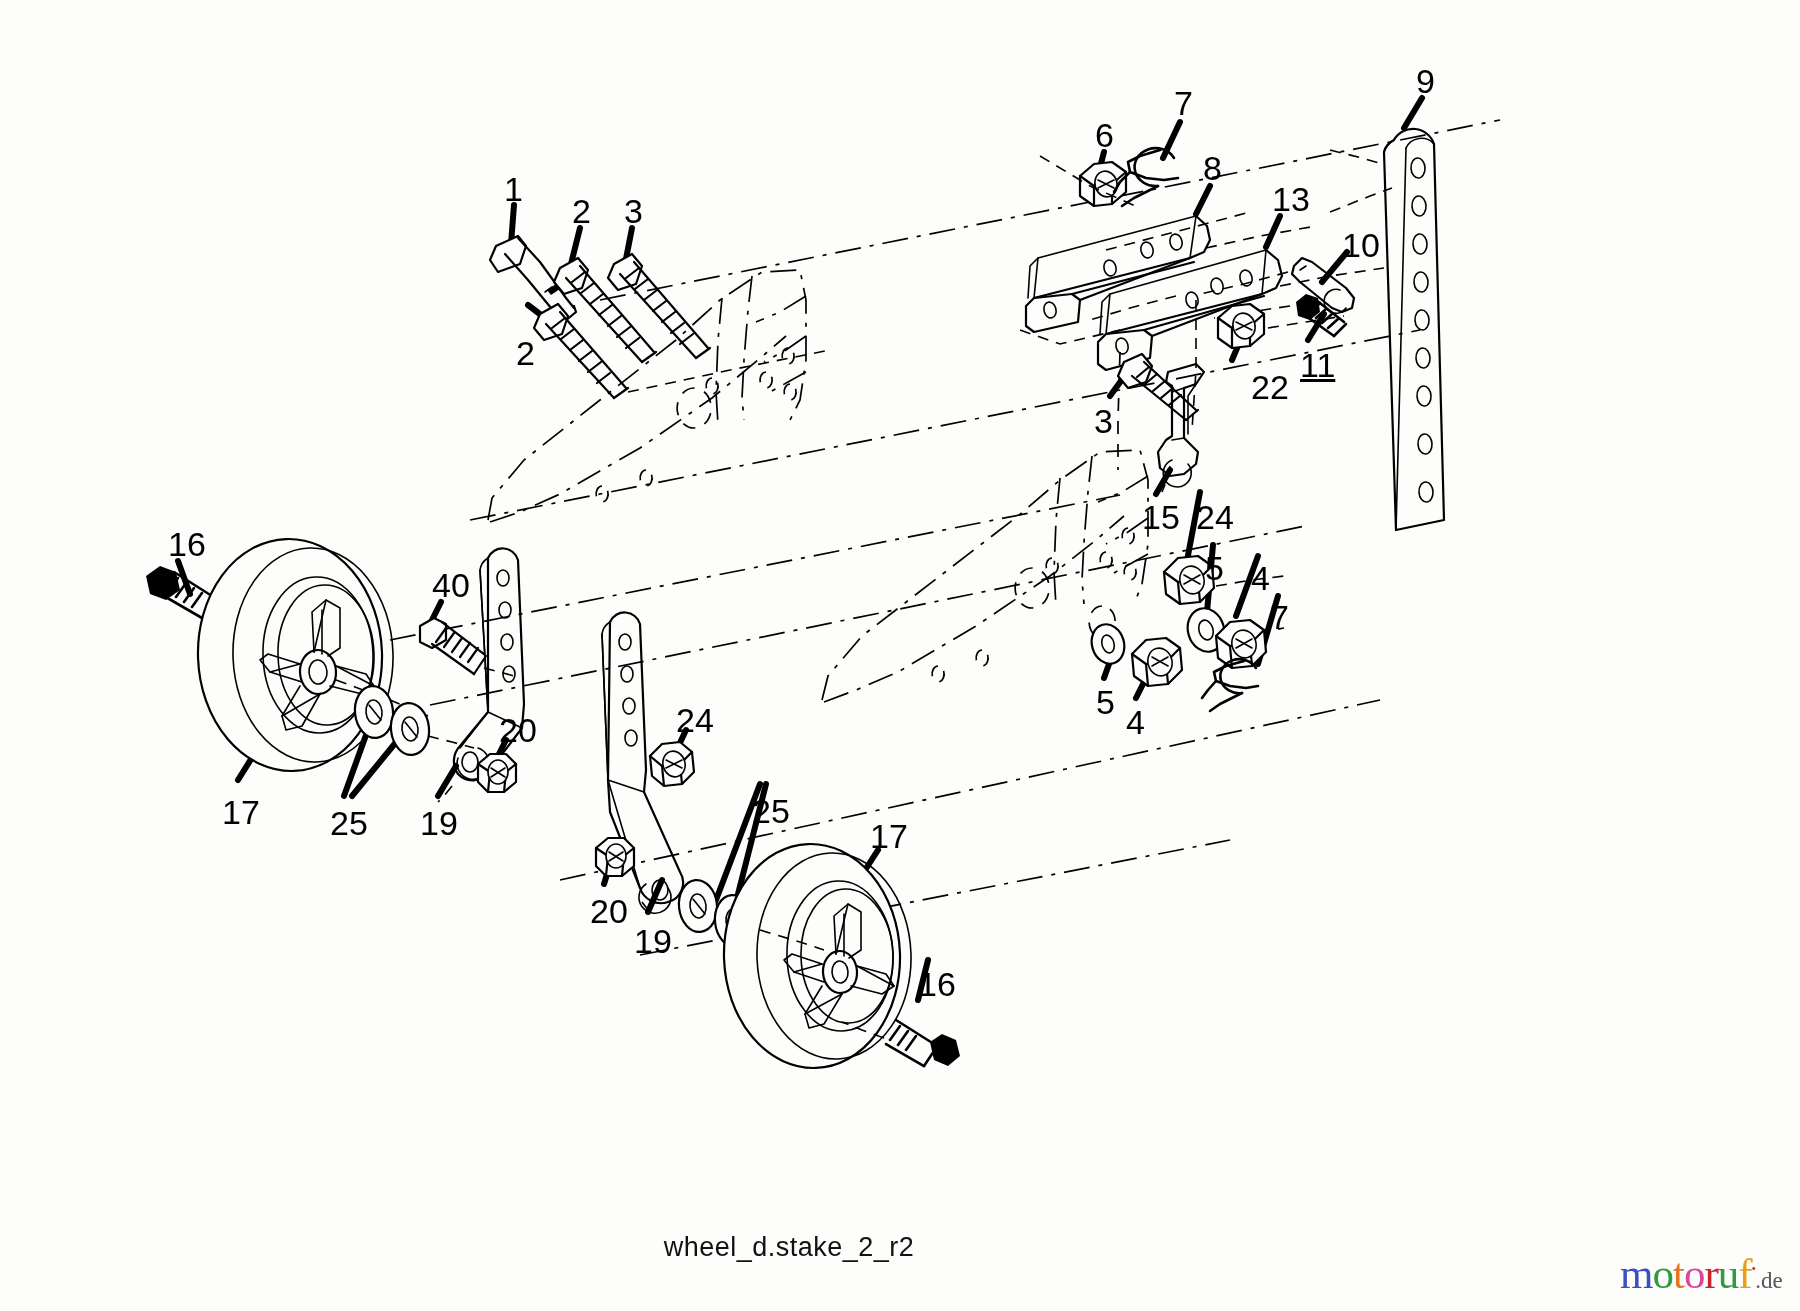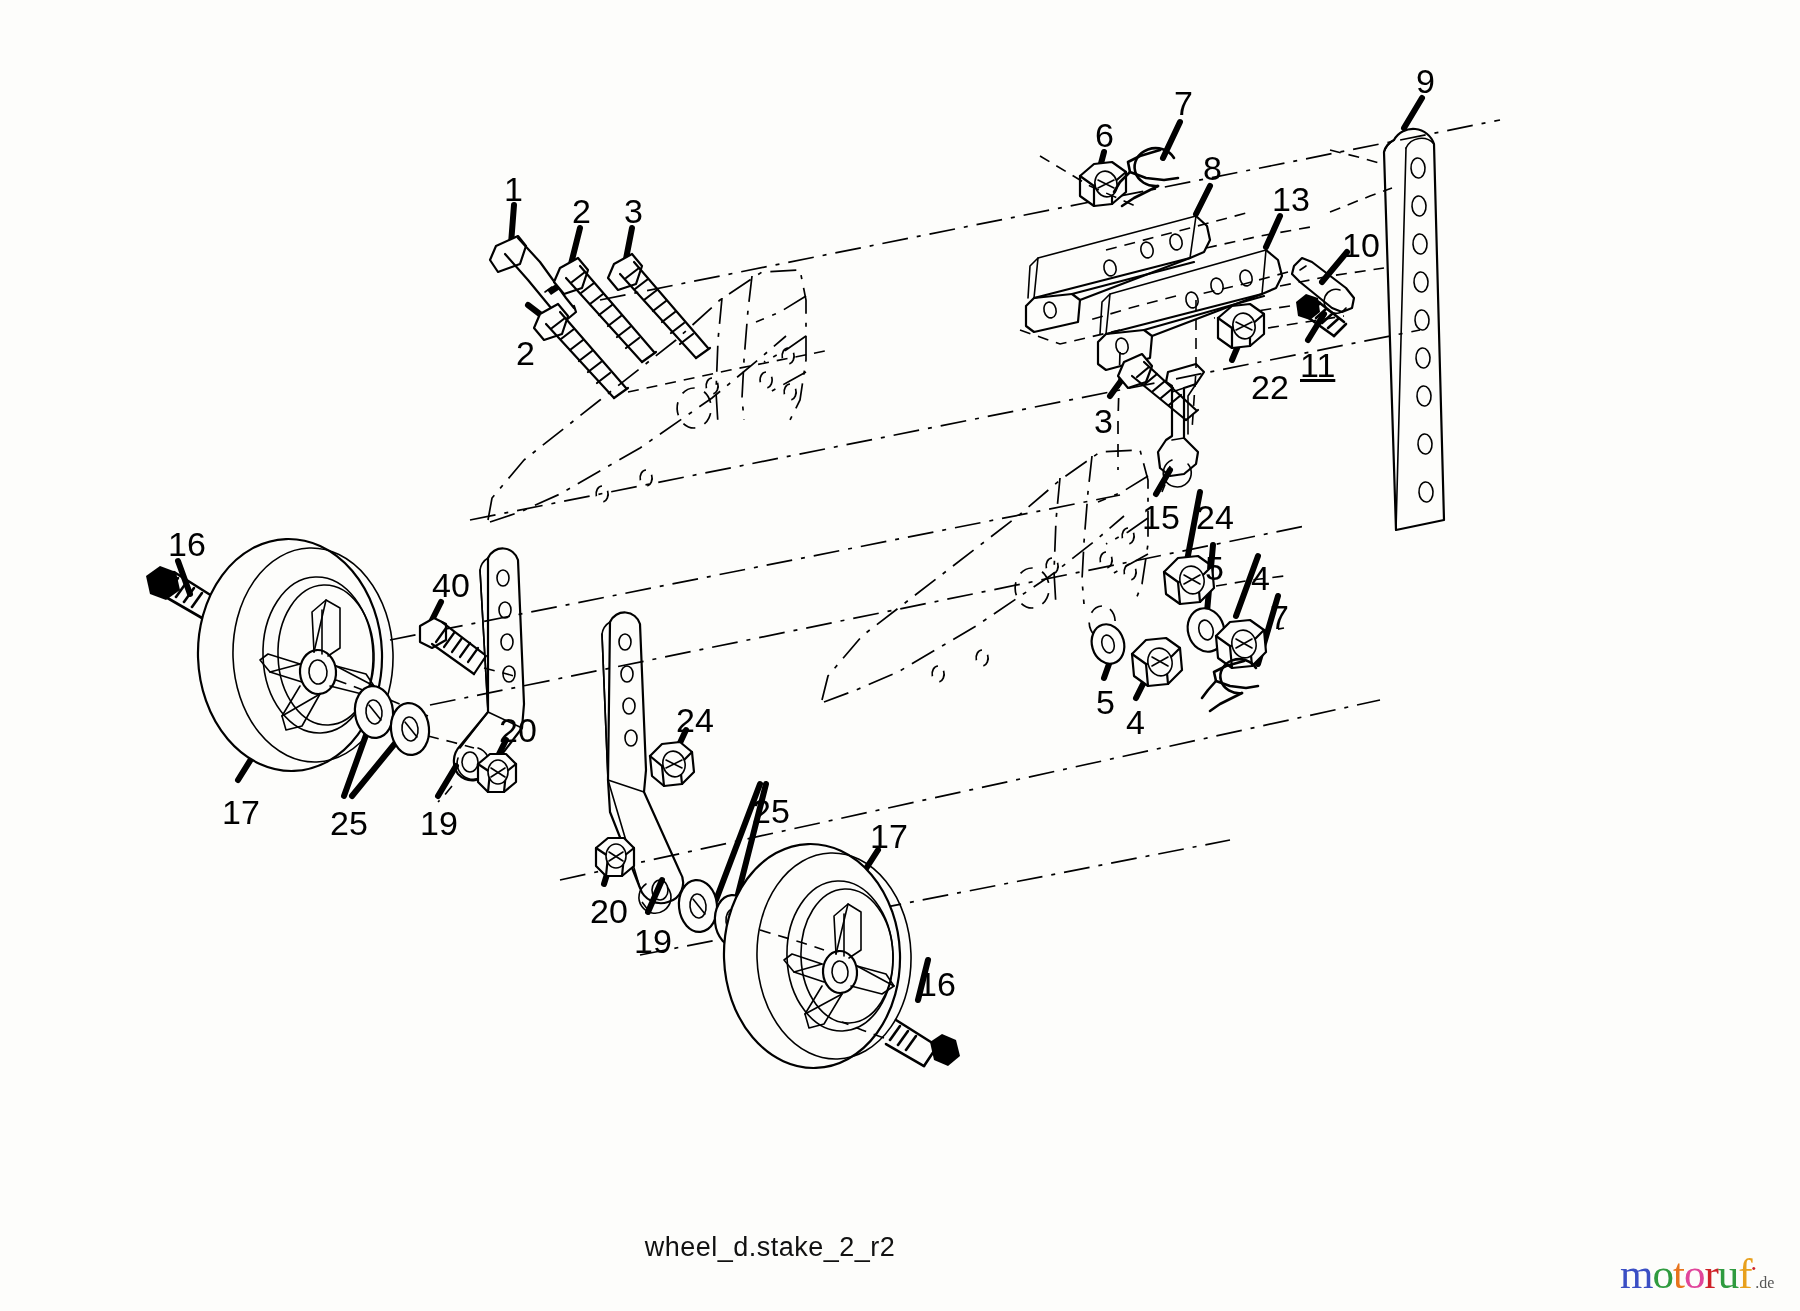--- a/index.html
+++ b/index.html
@@ -38,33 +38,34 @@
   #caption {
     position: absolute;
     left: 0;
     top: 1232px;
     width: 1540px;
     text-align: center;
     font-family: "Liberation Sans", sans-serif;
     font-size: 27px;
     color: #111111;
     letter-spacing: 0.5px;
+    padding-left: 19px;
   }
   #watermark {
     position: absolute;
     left: 1620px;
     top: 1252px;
     font-family: "Liberation Serif", serif;
     font-size: 43px;
     line-height: 1;
     letter-spacing: -1px;
     user-select: none;
   }
   #watermark .wm-suffix {
-    font-size: 16px;
+    font-size: 23px;
     color: #555555;
     letter-spacing: 0;
     font-family: Liberation Serif, serif;
   }
   #watermark .wm-dot {
     font-size: 13px;
     vertical-align: super;
   }
 </style>
 </head>

